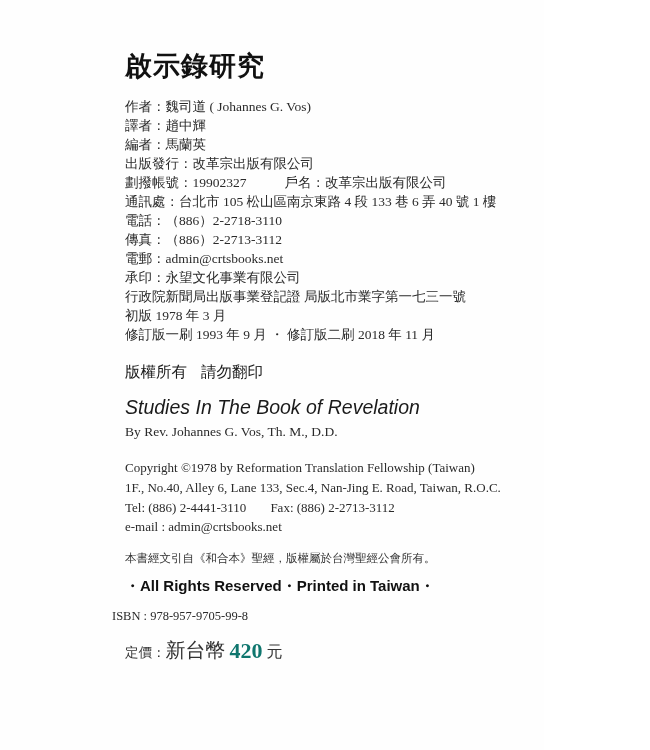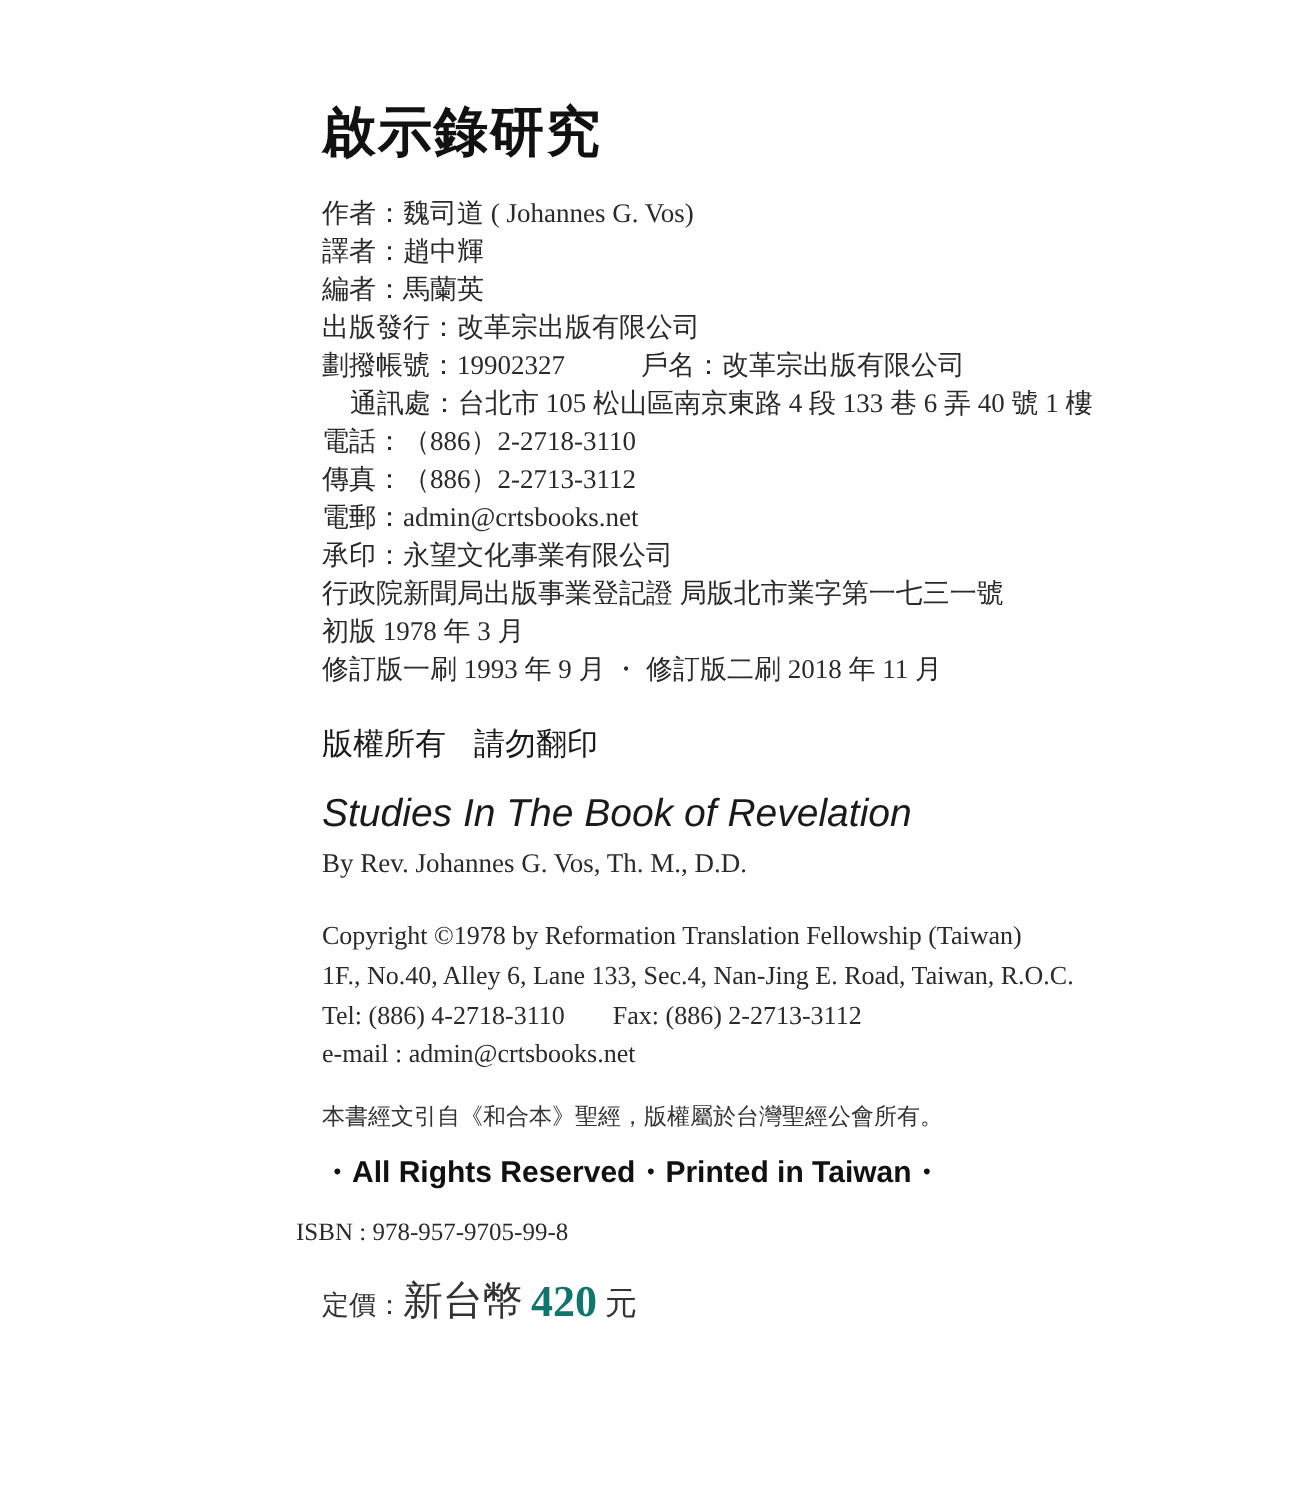--- a/index.html
+++ b/index.html
@@ -12,21 +12,20 @@
       height: 750px;
       position: relative;
       overflow: hidden;
       color: #1a1a1a;
     }
     .page {
       position: absolute;
       left: 0; top: 0;
       width: 544px; height: 750px;
       background: #fefefe;
-      margin-left: 36px;
     }
     .abs { position: absolute; white-space: nowrap; }
     .title {
       left: 125px; top: 48px;
       font-family: "DejaVu Serif", serif;
       font-size: 27px;
       font-weight: bold;
       letter-spacing: 1px;
       color: #111;
     }
@@ -114,21 +113,21 @@
   </div>
   <div class="abs info" style="left:125px; top:137px;">
     <span>編者：</span><span>馬蘭英</span>
   </div>
   <div class="abs info" style="left:125px; top:156px;">
     <span>出版發行：</span><span>改革宗出版有限公司</span>
   </div>
   <div class="abs info" style="left:125px; top:175px;">
     <span>劃撥帳號：</span><span>19902327</span><span class="gap"></span><span>戶名：</span><span>改革宗出版有限公司</span>
   </div>
-  <div class="abs info" style="left:139px; top:194px;">
+  <div class="abs info" style="left:125px; top:194px;">
     <span>通訊處：</span><span>台北市 105 松山區南京東路 4 段 133 巷 6 弄 40 號 1 樓</span>
   </div>
   <div class="abs info" style="left:125px; top:213px;">
     <span>電話：</span><span>（886）2-2718-3110</span>
   </div>
   <div class="abs info" style="left:125px; top:232px;">
     <span>傳真：</span><span>（886）2-2713-3112</span>
   </div>
   <div class="abs info" style="left:125px; top:251px;">
     <span>電郵：</span><span>admin@crtsbooks.net</span>
@@ -149,21 +148,21 @@
   <div class="abs rights-zh">
     <span>版權所有</span><span class="gap"></span><span>請勿翻印</span>
   </div>
 
   <div class="abs en-title">Studies In The Book of Revelation</div>
   <div class="abs en-author">By Rev. Johannes G. Vos, Th. M., D.D.</div>
 
   <div class="abs en-line" style="left:125px; top:460px;text-align:right;">Copyright ©1978 by Reformation Translation Fellowship (Taiwan)</div>
   <div class="abs en-line" style="left:125px; top:480px;">1F., No.40, Alley 6, Lane 133, Sec.4,  Nan-Jing E. Road, Taiwan, R.O.C.</div>
   <div class="abs en-line" style="left:125px; top:500px;">
-    <span>Tel: (886) 4-2718-3110</span><span class="gap"></span><span>Fax: (886) 2-2713-3112</span>
+    <span>Tel: (886) 2-4441-3110</span><span class="gap"></span><span>Fax: (886) 2-2713-3112</span>
   </div>
   <div class="abs en-line" style="left:125px; top:519px;">e-mail : admin@crtsbooks.net</div>
 
   <div class="abs bible-note">本書經文引自《和合本》聖經，版權屬於台灣聖經公會所有。</div>
 
   <div class="abs all-rights">・All Rights Reserved・Printed in Taiwan・</div>
 
   <div class="abs isbn">ISBN : 978-957-9705-99-8</div>
 
   <div class="abs price">

